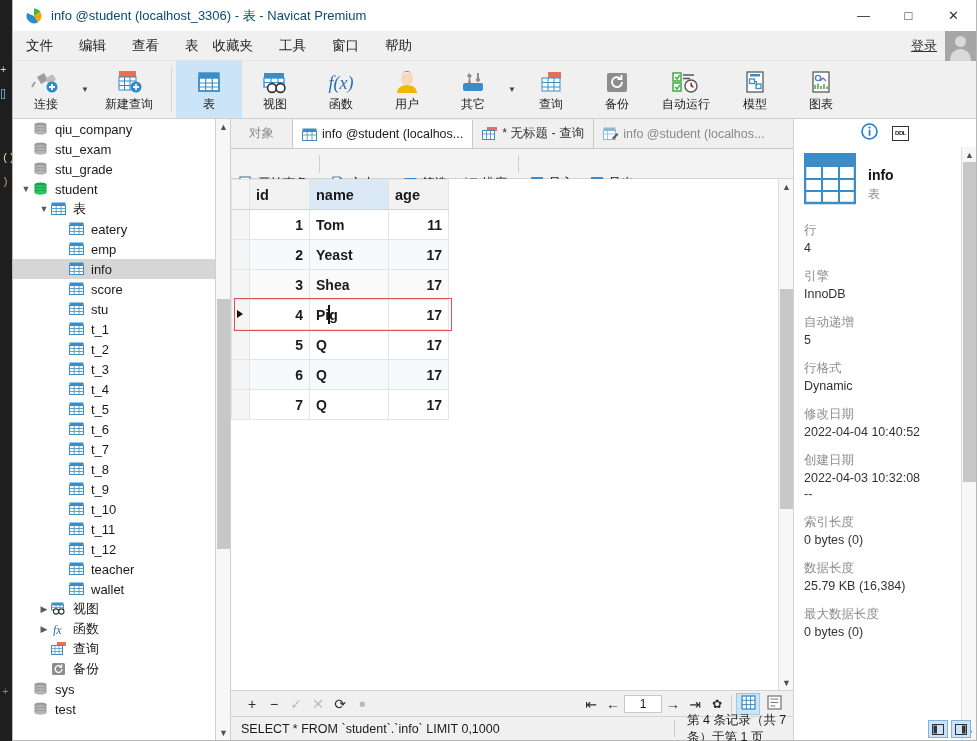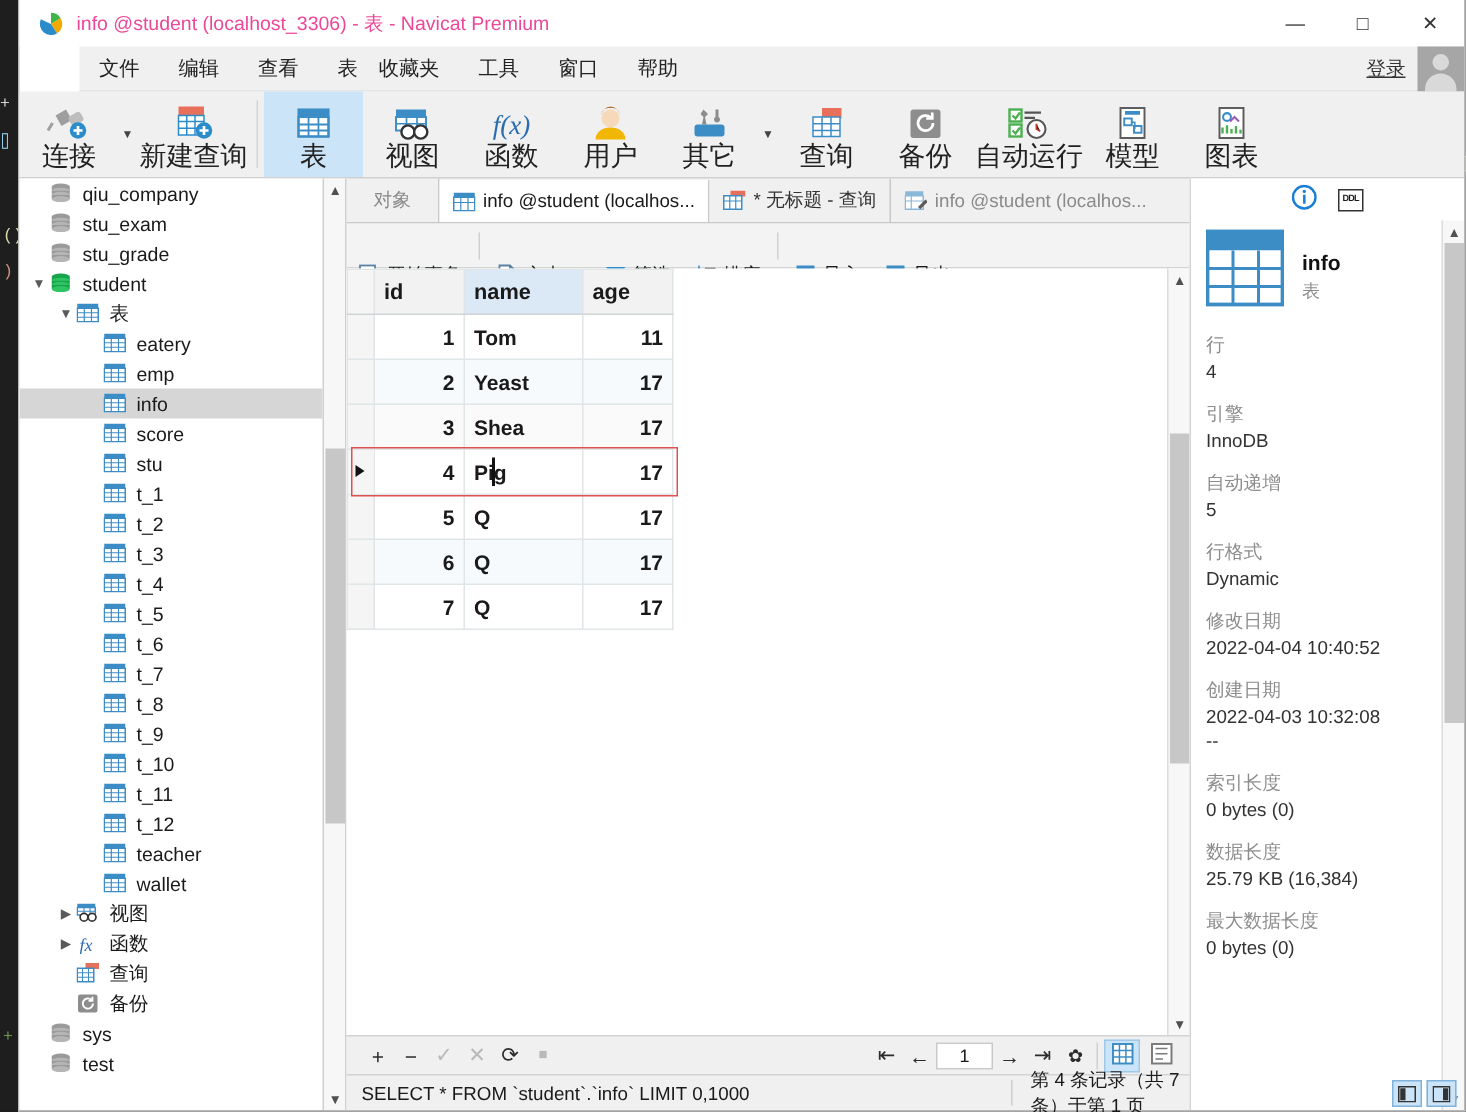--- a/index.html
+++ b/index.html
@@ -16,38 +16,38 @@
 
   
   #window {
     position:absolute; left:12px; top:0; width:965px; height:741px;
     background:#ffffff; border:1px solid #b8b8b8; border-top:none;
     display:flex; flex-direction:column;
   }
   
   #titlebar { height:31px; background:#ffffff; display:flex; align-items:center; position:relative; flex:0 0 auto;}
   #titlebar .logo { width:18px; height:18px; margin-left:12px; margin-right:8px; position:relative; flex:0 0 auto;}
-  #titlebar .title { font-size:13px; color:#ec4899; }
+  #titlebar .title { font-size:13px; color:#0c4a6e; }
   #wincontrols { position:absolute; right:0; top:0; height:31px; display:flex; }
   #wincontrols div { width:45px; height:31px; display:flex; align-items:center; justify-content:center; font-size:13px; color:#333; }
 
   
-  #menubar { height:30px; background:#f0f0f0; display:flex; align-items:center; position:relative; flex:0 0 auto; border-bottom:1px solid #e4e4e4;margin-left:40px;}
+  #menubar { height:30px; background:#f0f0f0; display:flex; align-items:center; position:relative; flex:0 0 auto; border-bottom:1px solid #e4e4e4;}
   #menubar .mi { padding:0 13px; font-size:13.5px; color:#222; line-height:30px; height:30px;}
   #menubar .right { position:absolute; right:0; top:0; height:30px; display:flex; align-items:center; }
   #menubar .login { font-size:13px; color:#333; margin-right:8px; text-decoration:underline; }
   #avatar { width:31px; height:30px; background:#a6a6a6; position:relative; overflow:hidden; }
   #avatar .head { position:absolute; width:11px; height:11px; border-radius:50%; background:#d9d9d9; left:10px; top:5px;}
   #avatar .body { position:absolute; width:21px; height:13px; border-radius:11px 11px 0 0; background:#d9d9d9; left:5px; top:18px;}
 
   
   #toolbar { height:58px; background:#f0f0f0; display:flex; align-items:stretch; border-bottom:1px solid #d0d0d0; flex:0 0 auto; position:relative;}
   .tb-item { width:66px; display:flex; flex-direction:column; align-items:center; justify-content:center; gap:3px; }
   .tb-item.sel { background:#cce4f7; }
-  .tb-label { font-size:18px; color:#222; line-height:13px;}
+  .tb-label { font-size:12px; color:#222; line-height:13px;}
   .tb-ico { height:27px; display:flex; align-items:flex-end; justify-content:center;}
   .tb-caret { width:12px; display:flex; align-items:center; justify-content:center; font-size:8px; color:#444;}
   .tb-sep { width:1px; background:#d4d4d4; margin:6px 4px; }
 
   
   #body { flex:1 1 auto; display:flex; min-height:0; }
 
   
   #tree { width:203px; background:#fff; position:relative; overflow:hidden; flex:0 0 auto;
           border-right:1px solid #cfcfcf;}

